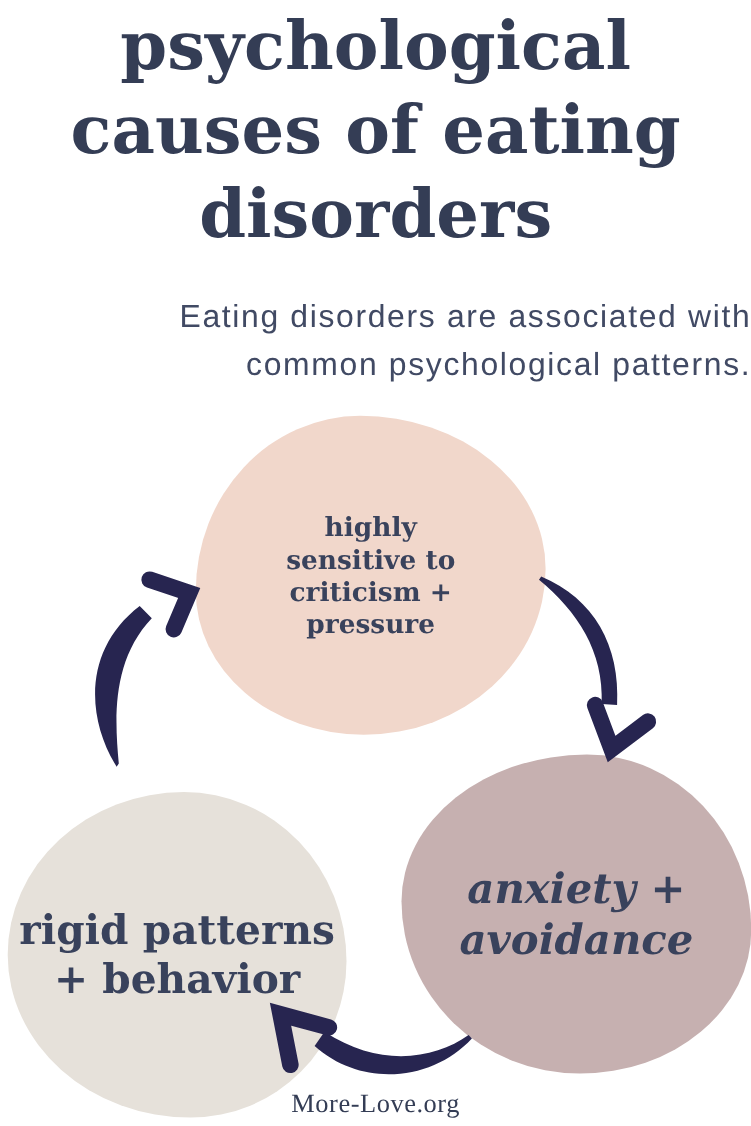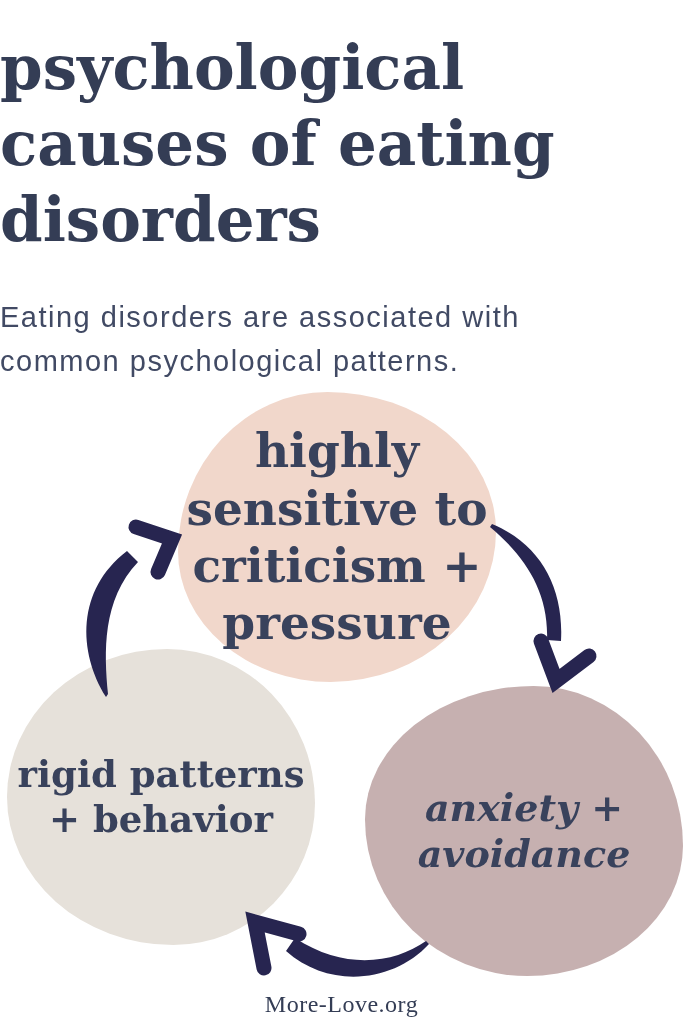--- a/index.html
+++ b/index.html
@@ -19,59 +19,59 @@
     width: 683px;
     height: 1024px;
     margin: 0 auto;
     background: var(--bg);
     overflow: hidden;
     font-family: "Liberation Sans", sans-serif;
   }
   .prelines { white-space: pre-line; }
   .page-title {
     position: absolute;
-    left: 0; right: 0; top: 30px;
+    left: 0; right: 0; top: 5px;
+    text-align: center;
     font-family: "DejaVu Serif", "Liberation Serif", serif;
     font-weight: 700;
     font-size: 61px;
     line-height: 76px;
     color: var(--title);
     letter-spacing: 0px;
   }
   .page-subtitle {
     position: absolute;
     left: 0; right: 0; top: 266px;
-    text-align: left;
+    text-align: right;
     font-family: "Liberation Sans", sans-serif;
     font-weight: 400;
     font-size: 29px;
     line-height: 44px;
     letter-spacing: 1.5px;
     color: var(--subtitle);
-    margin-top: 29px;
   }
   .blob {
     position: absolute;
     display: flex;
     align-items: center;
     justify-content: center;
     text-align: center;
     font-family: "DejaVu Serif", "Liberation Serif", serif;
     font-weight: 700;
     color: var(--label);
   }
   .blob-label { line-height: 1.22; }
   .blob-top {
-    left: 178px; top: 392px; width: 318px; height: 290px;
+    left: 178px; top: 378px; width: 318px; height: 290px;
     background: var(--peach);
     border-radius: 47% 53% 52% 48% / 55% 48% 52% 45%;
-    font-size: 47px;
+    font-size: 24px;
   }
   .blob-left {
-    left: 7px; top: 649px; width: 308px; height: 296px;
+    left: 7px; top: 720px; width: 308px; height: 296px;
     background: var(--stone);
     border-radius: 52% 48% 46% 54% / 50% 52% 48% 50%;
     font-size: 37px;
     justify-content: center;
   }
   .blob-right {
     left: 365px; top: 686px; width: 318px; height: 290px;
     background: var(--mauve);
     border-radius: 53% 47% 49% 51% / 46% 55% 45% 54%;
     font-size: 38px;

